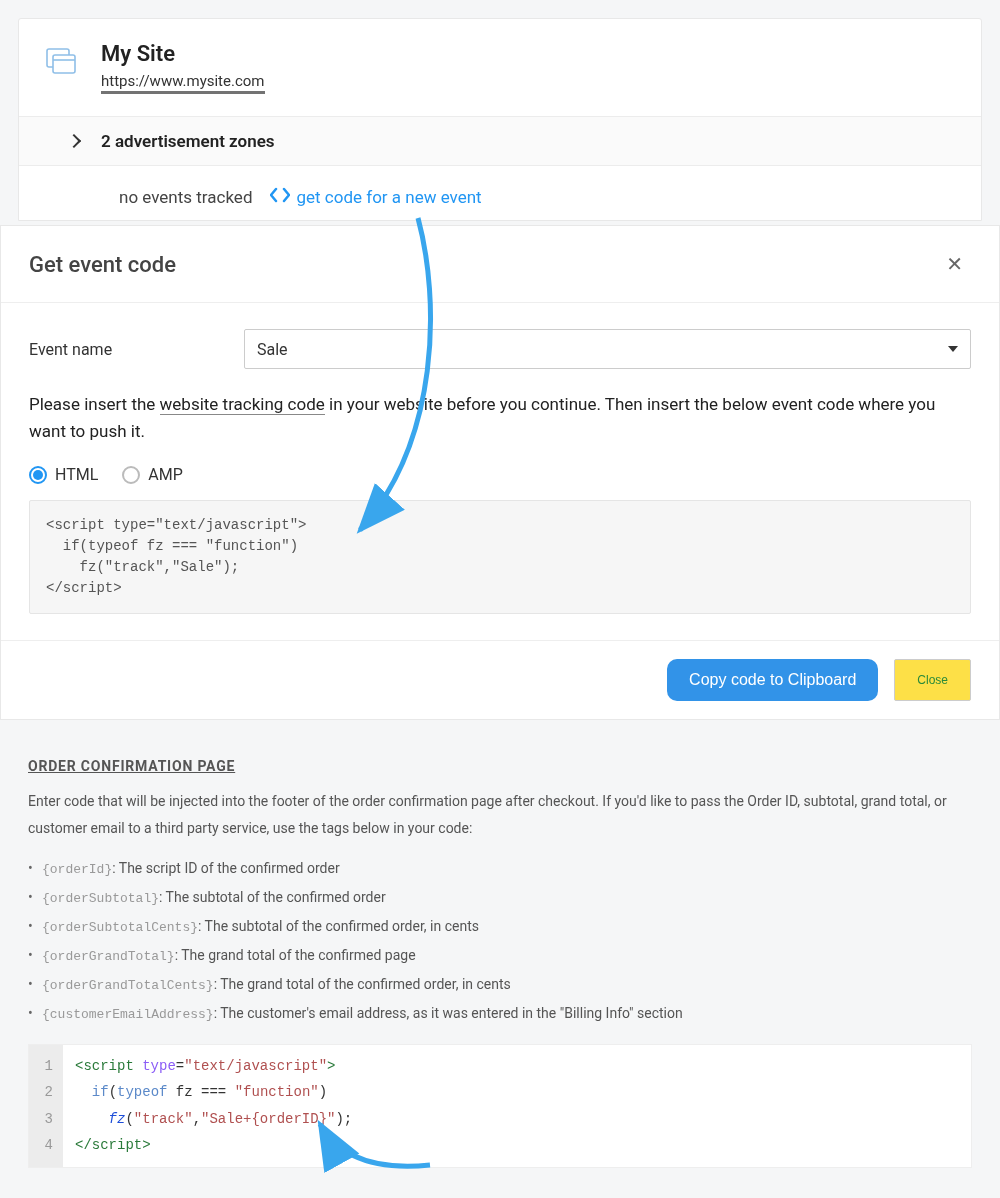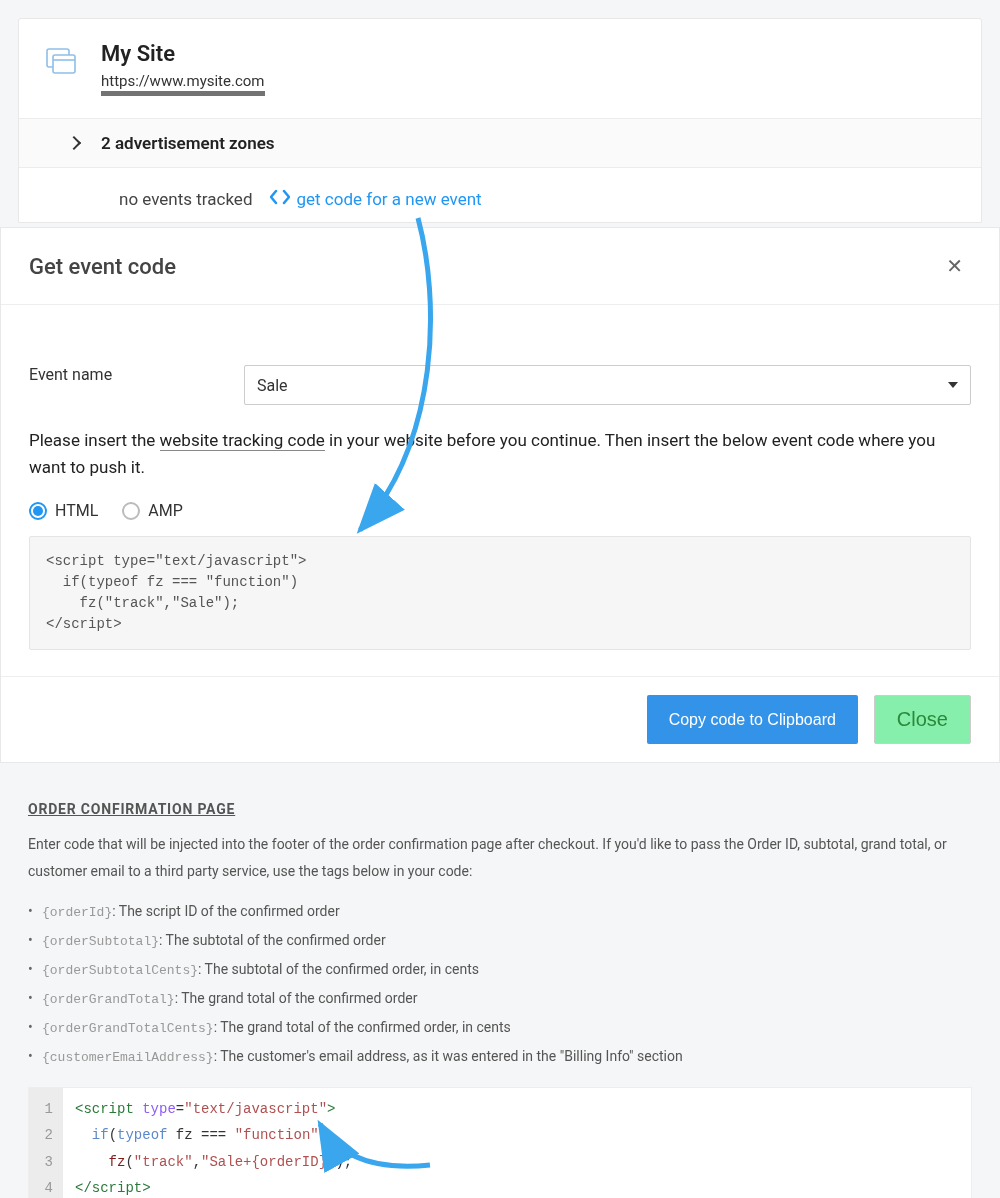--- a/index.html
+++ b/index.html
@@ -6,76 +6,76 @@
     body { font-family: -apple-system, BlinkMacSystemFont, "Segoe UI", Roboto, Helvetica, Arial, sans-serif; background: #f5f6f7; color: #333; font-size: 15px; }
     
     .page { width: 1000px; min-height: 1198px; background: #f5f6f7; position: relative; }
     
     
     .top-area { padding: 18px 18px 0 18px; }
     .site-card { background: #fff; border: 1px solid #e8e8e8; border-radius: 3px 3px 0 0; }
     .site-header { display: flex; align-items: flex-start; padding: 22px 24px 22px 24px; }
     .site-icon { width: 36px; height: 36px; margin-right: 22px; margin-top: 4px; flex-shrink:0; }
     .site-title { font-size: 22px; font-weight: 600; color: #222; margin-bottom: 6px; }
-    .site-url { font-size: 15px; color: #333; border-bottom: 5px solid #737373; display: inline-block; padding-bottom: 1px; }
+    .site-url { font-size: 15px; color: #333; border-bottom: 3px solid #737373; display: inline-block; padding-bottom: 1px; }
     
     .ad-zones-row { border-top: 1px solid #ececec; padding: 14px 24px; display: flex; align-items: center; background:#fafafa; }
     .chevron { width: 10px; height: 10px; border-top: 2px solid #333; border-right: 2px solid #333; transform: rotate(45deg); margin: 0 22px 0 26px; }
     .ad-zones-text { font-weight: 600; font-size: 17px; color:#222; }
     
     .events-row { border-top: 1px solid #ececec; padding: 21px 24px 13px 100px; display: flex; align-items: center; background:#fff; font-size:17px; }
     .no-events { color: #444; margin-right: 18px; }
     .get-code-link { color: #2196f3; display: flex; align-items: center; cursor: pointer; }
     .code-angle-icon { margin-right: 6px; font-weight: bold; }
     
     
     .modal { margin-top: 4px; background: #fff; border: 1px solid #e8e8e8; }
     .modal-header { display: flex; align-items: center; justify-content: space-between; padding: 22px 28px; border-bottom: 1px solid #eee; }
     .modal-title { font-size: 22px; color: #444; font-weight: 500; }
     .close-x { font-size: 20px; color: #666; cursor: pointer; padding: 4px 8px; }
     
     .modal-body { padding: 26px 28px; }
-    .field-row { display: flex; margin-bottom: 22px; margin-top: 34px; }
+    .field-row { display: flex; align-items: center; margin-bottom: 22px; }
     .field-label { width: 215px; font-size: 16px; color: #333; }
     .field-select { flex: 1; height: 40px; border: 1px solid #ccc; border-radius: 2px; padding: 0 12px; display: flex; align-items: center; justify-content: space-between; background: #fff; cursor: pointer; font-size:16px; }
     .caret-down { width: 0; height: 0; border-left: 5px solid transparent; border-right: 5px solid transparent; border-top: 6px solid #333; }
     
     .instruction { font-size: 17px; line-height: 1.6; color: #222; margin-bottom: 20px; }
     .instruction .underline { border-bottom: 1px solid #888; }
     
     .radio-row { display: flex; align-items: center; gap: 24px; margin-bottom: 16px; }
     .radio-opt { display: flex; align-items: center; cursor: pointer; font-size:16px; }
     .radio-circle { width: 18px; height: 18px; border-radius: 50%; border: 2px solid #2196f3; margin-right: 8px; display:flex; align-items:center; justify-content:center; }
     .radio-circle.off { border-color: #bbb; }
     .radio-dot { width: 10px; height: 10px; border-radius: 50%; background: #2196f3; }
     
     .code-box { background: #f6f6f6; border: 1px solid #e5e5e5; border-radius: 2px; padding: 14px 16px; font-family: Menlo, Consolas, "Courier New", monospace; font-size: 14px; color: #555; white-space: pre; line-height:1.5; overflow-x:auto; }
     
     .modal-footer { border-top: 1px solid #eee; padding: 18px 28px; display: flex; justify-content: flex-end; gap: 16px; }
-    .btn-primary { background: #3293e8; color: #fff; border: none; padding: 12px 22px; font-size: 16px; border-radius: 2px; cursor: pointer; }
-    .btn-secondary { background: #86efac; color: #2a8a3a; border: 1px solid #ccc; padding: 12px 22px; font-size: 20px; border-radius: 2px; cursor: pointer; }
+    .btn-primary { background: #3293e8; color: #fff; border: none; padding: 12px 22px; font-size: 16px; border-radius: 10px; cursor: pointer; }
+    .btn-secondary { background: #fde047; color: #2a8a3a; border: 1px solid #ccc; padding: 12px 22px; font-size: 12px; border-radius: 2px; cursor: pointer; }
     
     
     .doc-section { padding: 38px 28px 28px 28px; }
     .doc-heading { font-size: 14px; font-weight: 700; letter-spacing: 0.8px; color: #555; margin-bottom: 14px; text-decoration: underline; }
     .doc-intro { font-size: 14px; color: #555; line-height: 1.9; margin-bottom: 18px; max-width: 920px; }
     .tag-list { list-style: none; padding-left: 0; }
     .tag-list li { font-size: 14px; color: #555; margin-bottom: 12px; position: relative; padding-left: 14px; }
     .tag-list li::before { content: "•"; position: absolute; left: 0; color: #666; }
     .tag-code { font-family: Menlo, Consolas, "Courier New", monospace; color: #999; font-size:13px; }
     
     .code-editor { margin-top: 22px; background: #fff; border: 1px solid #eee; display: flex; font-family: Menlo, Consolas, "Courier New", monospace; font-size: 14px; line-height: 1.9; position:relative; }
     .line-numbers { background: #ececec; color: #999; padding: 8px 10px; text-align: right; user-select:none; }
     .line-numbers div { min-width: 14px; }
     .code-content { padding: 8px 12px; white-space: pre; color:#333; }
     .tok-tag { color: #2a7a3a; }
     .tok-attr { color: #8b5cf6; }
     .tok-str { color: #b05050; }
     .tok-kw { color: #5b89c9; }
-    .tok-fn { color: #7f1d1d; }
+    .tok-fn { color: #1d4ed8; font-style: italic; }
     
     
     .arrow-svg { position: absolute; pointer-events: none; }
   </style>
 </head>
 <body>
 
 <div class="page">
   <div class="top-area">
     <div class="site-card">
@@ -150,21 +150,21 @@
     </div>
   </div>
 
   <div class="doc-section">
     <div class="doc-heading">ORDER CONFIRMATION PAGE</div>
     <p class="doc-intro">Enter code that will be injected into the footer of the order confirmation page after checkout. If you'd like to pass the Order ID, subtotal, grand total, or customer email to a third party service, use the tags below in your code:</p>
     <ul class="tag-list" id="tag-list">
         <li><span class="tag-code">{orderId}</span><span>: The script ID of the confirmed order</span></li>
         <li><span class="tag-code">{orderSubtotal}</span><span>: The subtotal of the confirmed order</span></li>
         <li><span class="tag-code">{orderSubtotalCents}</span><span>: The subtotal of the confirmed order, in cents</span></li>
-        <li><span class="tag-code">{orderGrandTotal}</span><span>: The grand total of the confirmed order</span></li>
+        <li><span class="tag-code">{orderGrandTotal}</span><span>: The grand total of the confirmed page</span></li>
         <li><span class="tag-code">{orderGrandTotalCents}</span><span>: The grand total of the confirmed order, in cents</span></li>
         <li><span class="tag-code">{customerEmailAddress}</span><span>: The customer's email address, as it was entered in the "Billing Info" section</span></li>
       </ul>
 
     <div class="code-editor">
       <div class="line-numbers" id="line-numbers">
           <div>1</div>
           <div>2</div>
           <div>3</div>
           <div>4</div>

